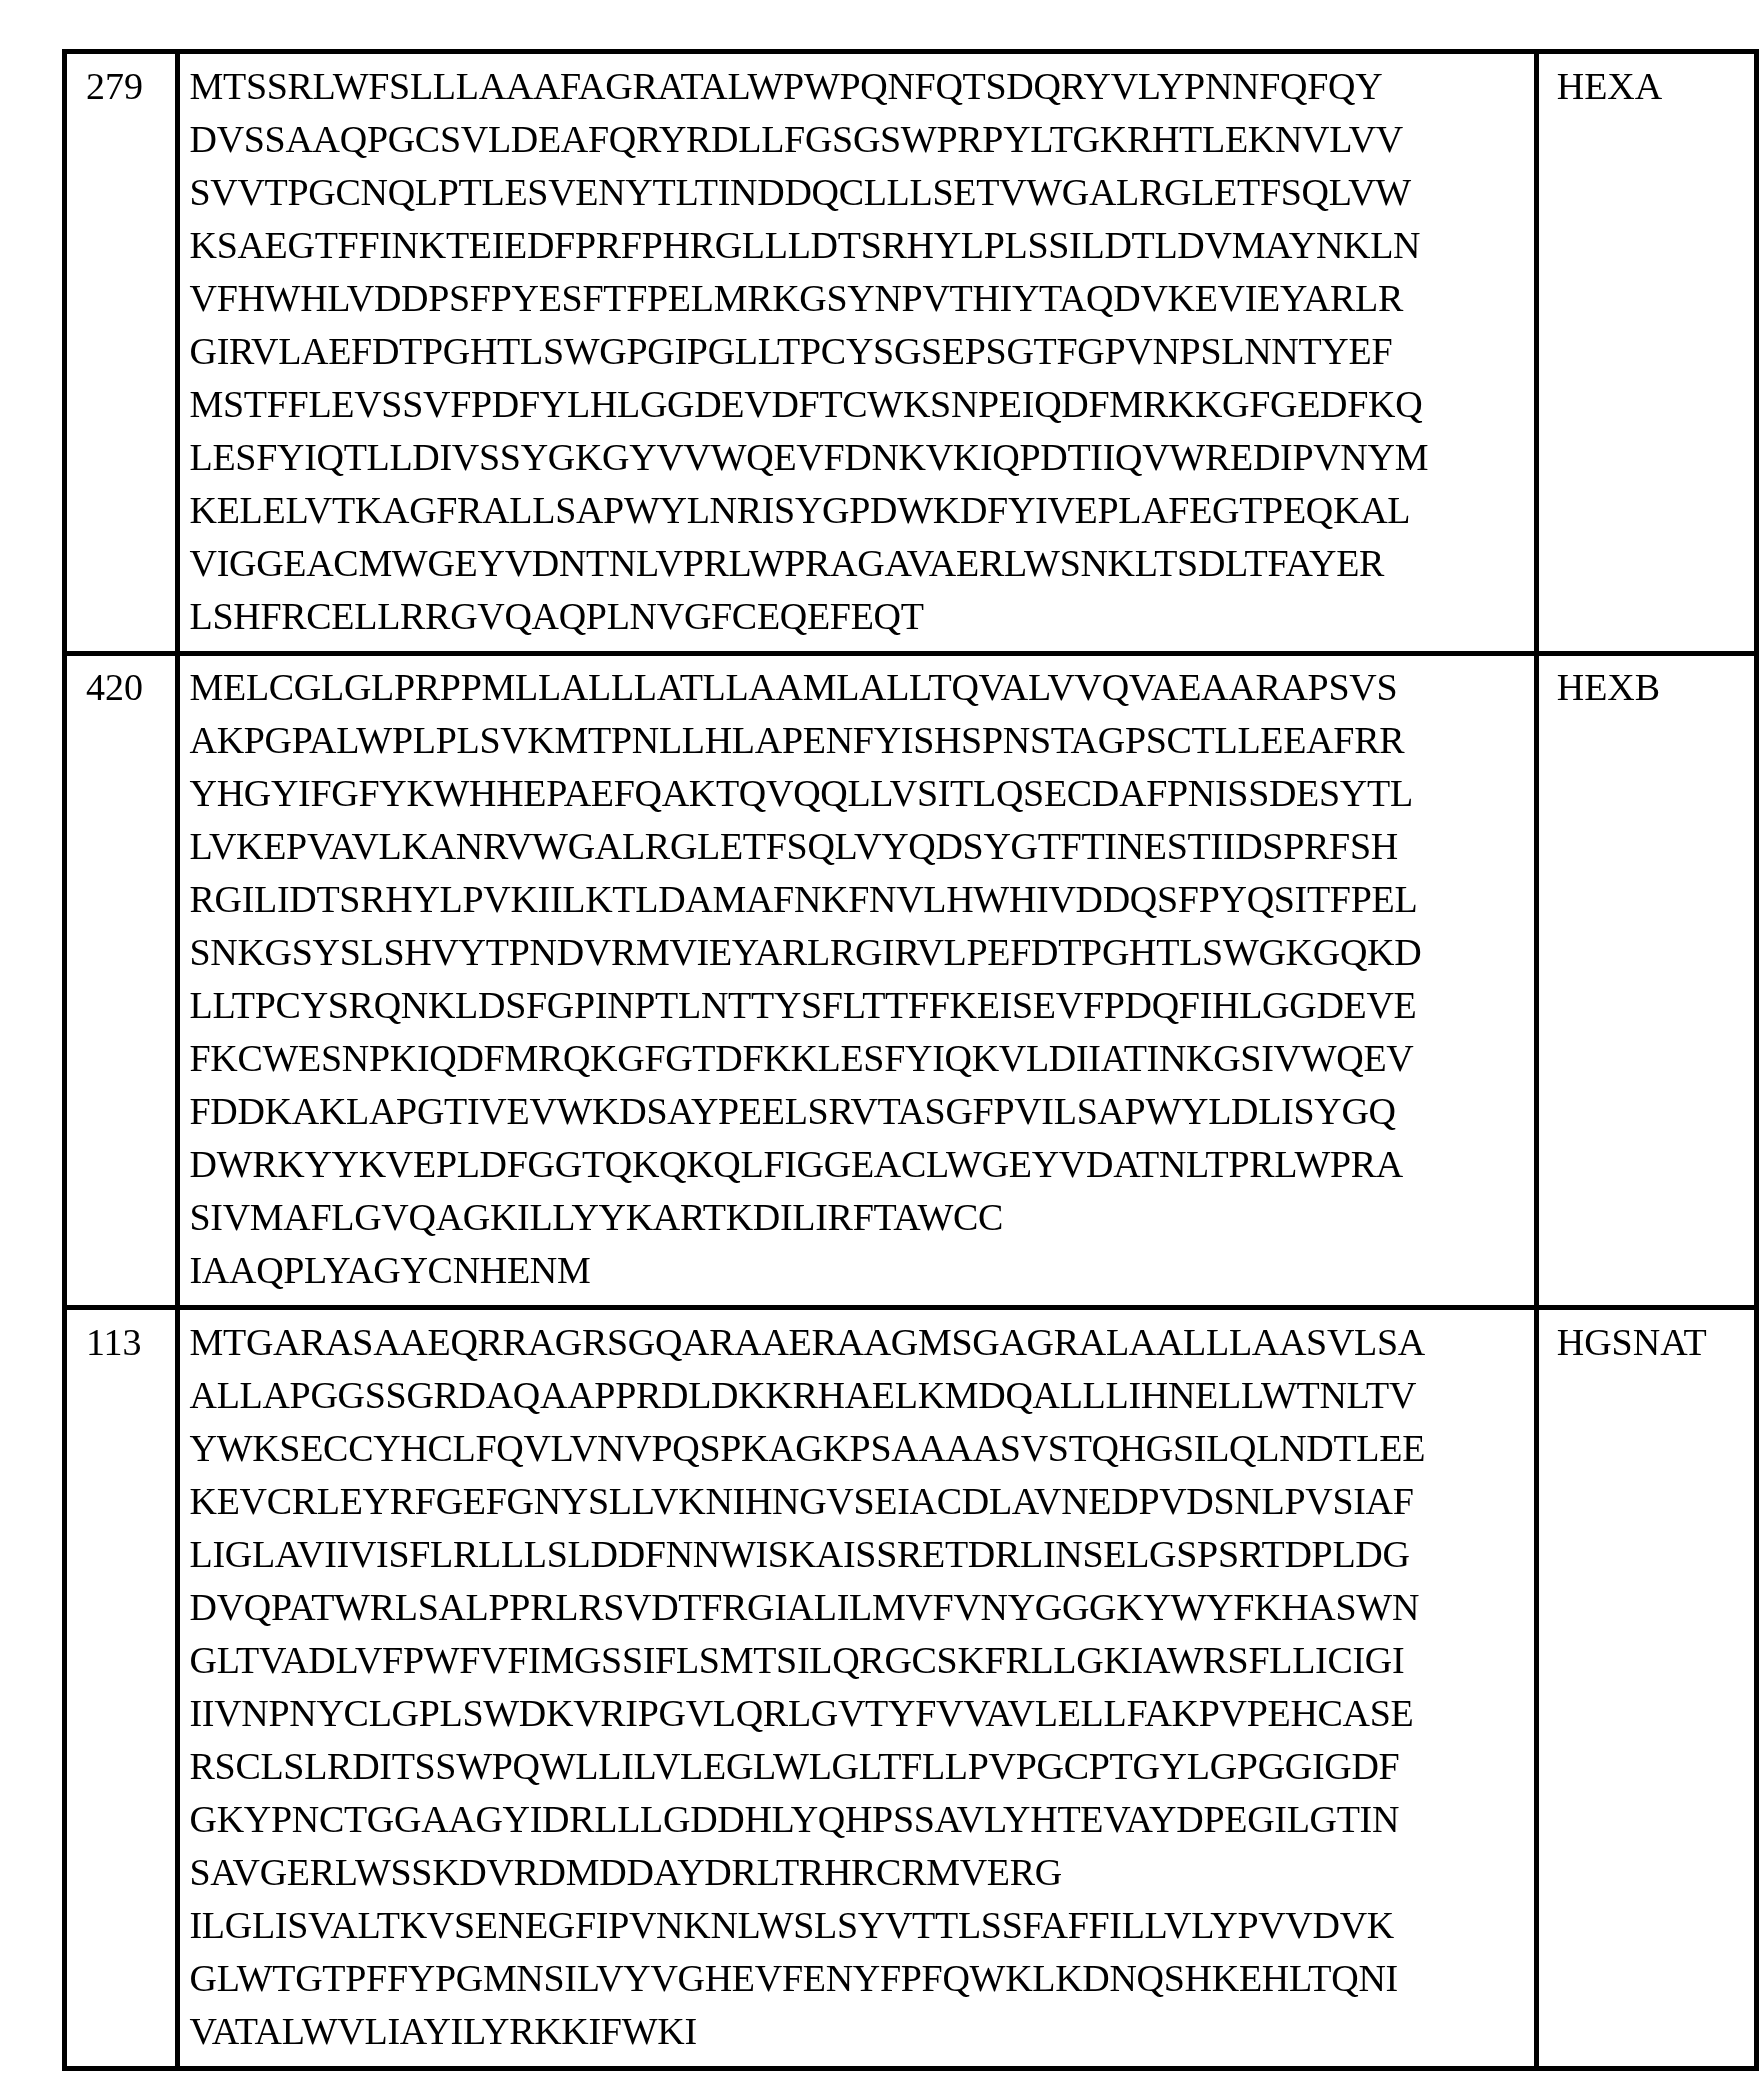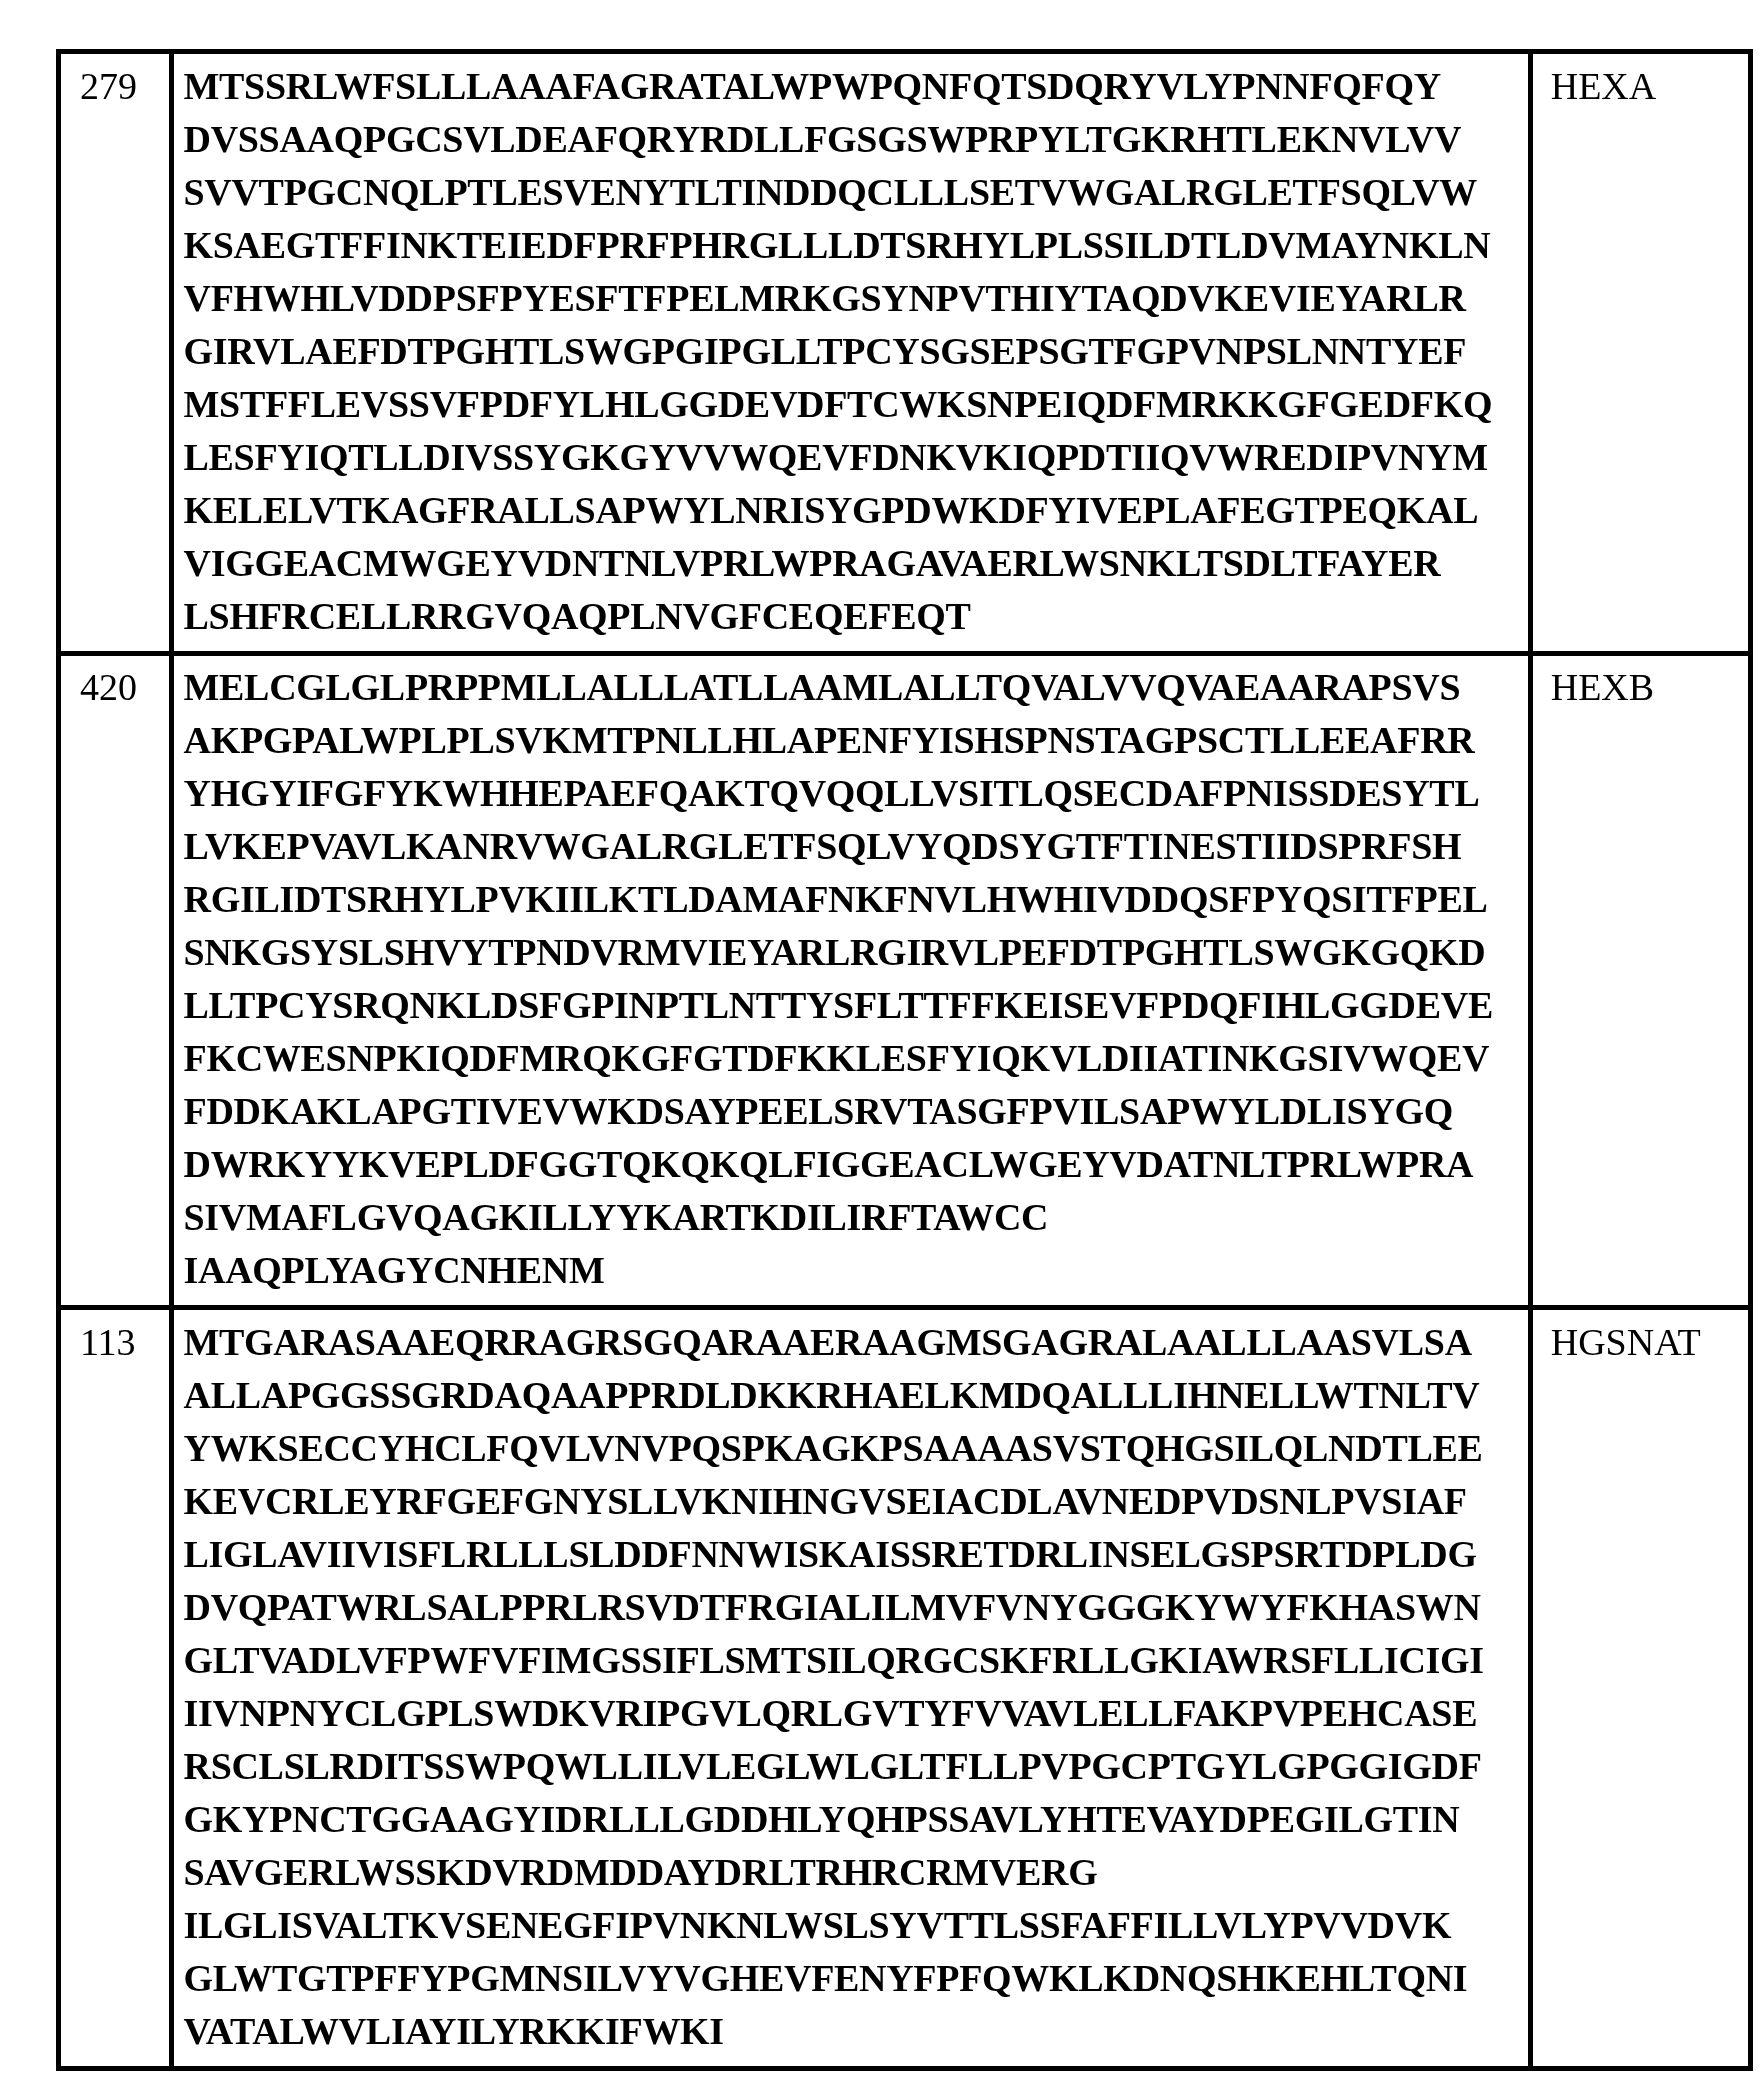--- a/index.html
+++ b/index.html
@@ -10,21 +10,21 @@
   .page {
     position: relative;
     width: 1761px;
     height: 2087px;
     background: #ffffff;
     font-family: "Liberation Serif", serif;
     color: #000000;
   }
   table.seq-table {
     position: absolute;
-    left: 56px;
+    left: 62px;
     top: 49px;
     width: 1693px;
     border-collapse: collapse;
     table-layout: fixed;
   }
   table.seq-table td {
     border: 5.5px solid #000000;
     vertical-align: top;
     overflow: hidden;
   }
@@ -40,21 +40,20 @@
   .seq-id, .gene-label {
     font-size: 38px;
     line-height: 53px;
     white-space: nowrap;
   }
   .seq-line {
     font-size: 38px;
     line-height: 53px;
     white-space: nowrap;
     letter-spacing: -0.3px;
-    font-weight: bold;
   }
 </style>
 </head>
 <body>
 
 <div class="page">
   <table class="seq-table">
     <colgroup>
       <col style="width:113px">
       <col style="width:1359px">

